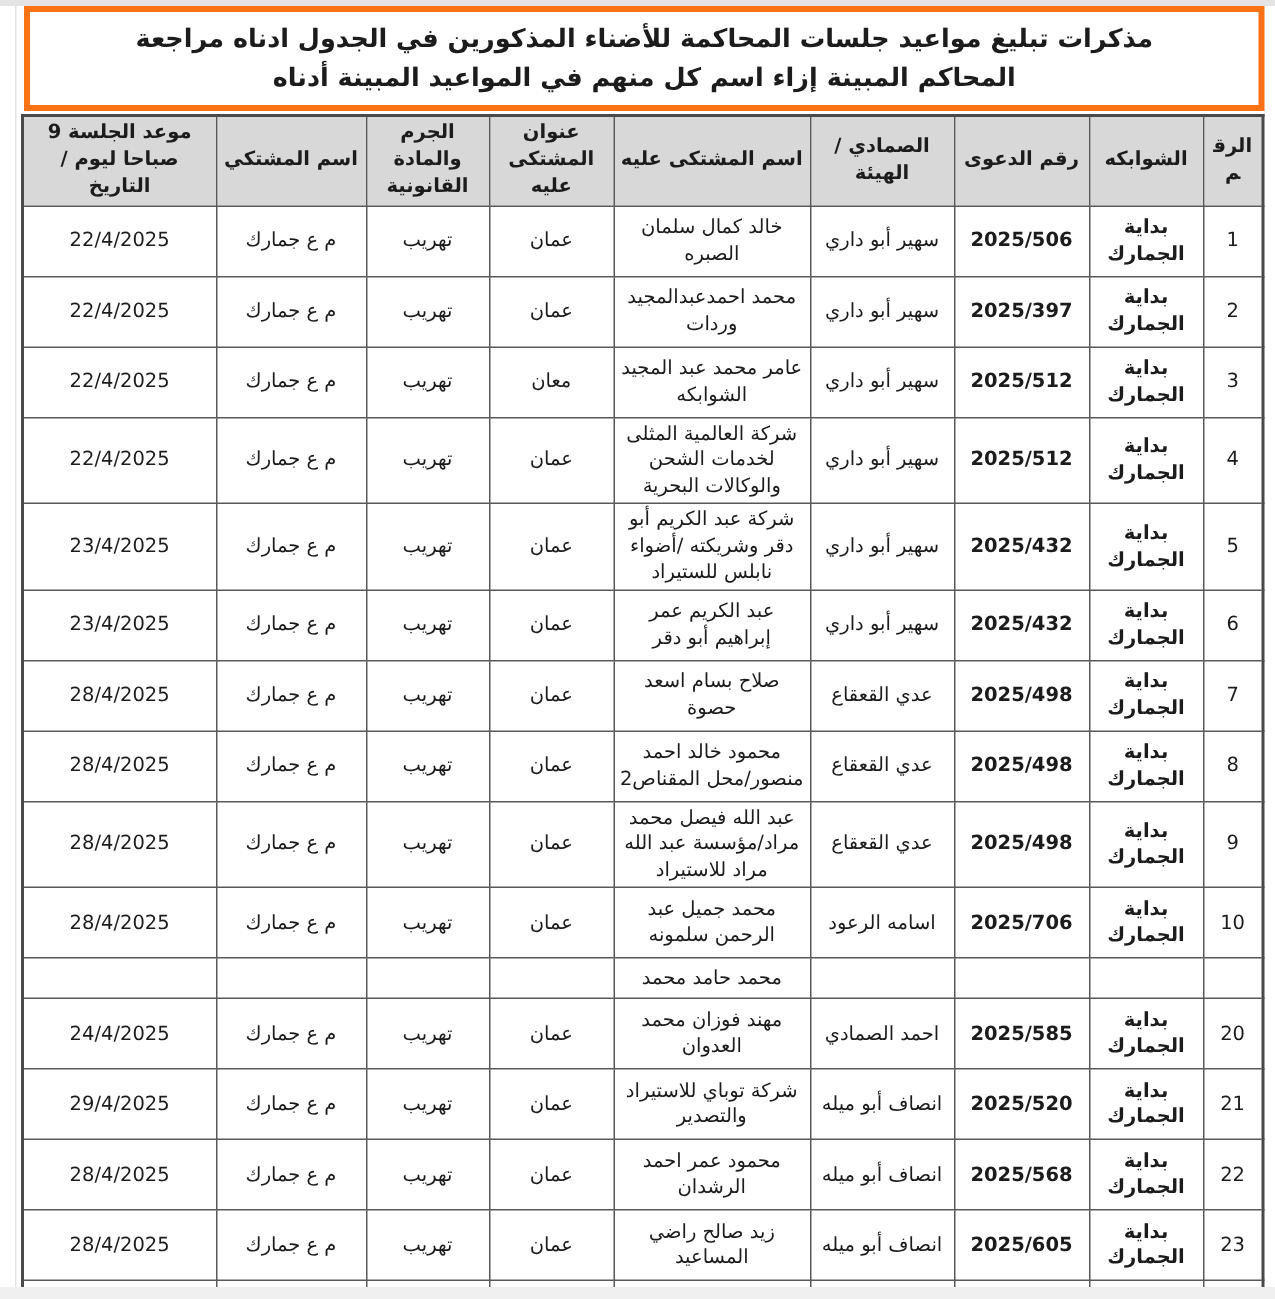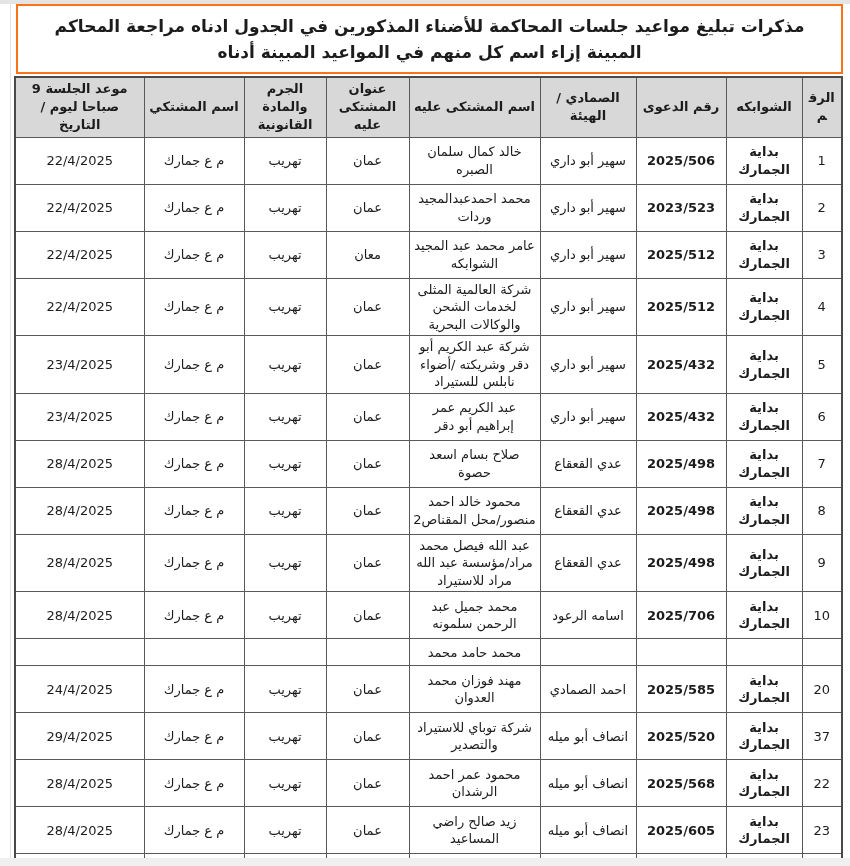--- a/index.html
+++ b/index.html
@@ -21,21 +21,21 @@
     background:#f0f0f0;
   }
   .page-edge-line {
     position:absolute; left:10px; top:4px; bottom:8px; width:1px;
     background:#e3e3e3;
   }
   .doc {
     position:absolute; top:4px; right:7px; width:827px;
   }
   .title-box {
-    border:2px solid #f97316;
+    border:4px solid #f97316;
     min-height:70px;
     display:flex; align-items:center; justify-content:center;
     text-align:center;
     font-weight:bold;
     font-size:17px;
     line-height:1.55;
     padding:4px 36px;
     box-sizing:border-box;
     background:#ffffff;
   }
@@ -117,21 +117,21 @@
           <td class="col-judge">سهير أبو داري</td>
           <td class="col-defendant">خالد كمال سلمان الصبره</td>
           <td class="col-address">عمان</td>
           <td class="col-crime">تهريب</td>
           <td class="col-complainant">م ع جمارك</td>
           <td class="col-date">22/4/2025</td>
         </tr>
         <tr>
           <td class="col-num">2</td>
           <td class="col-court">بداية الجمارك</td>
-          <td class="col-case_no">2023/523</td>
+          <td class="col-case_no">2025/397</td>
           <td class="col-judge">سهير أبو داري</td>
           <td class="col-defendant">محمد احمدعبدالمجيد وردات</td>
           <td class="col-address">عمان</td>
           <td class="col-crime">تهريب</td>
           <td class="col-complainant">م ع جمارك</td>
           <td class="col-date">22/4/2025</td>
         </tr>
         <tr>
           <td class="col-num">3</td>
           <td class="col-court">بداية الجمارك</td>
@@ -236,21 +236,21 @@
           <td class="col-court">بداية الجمارك</td>
           <td class="col-case_no">2025/585</td>
           <td class="col-judge">احمد الصمادي</td>
           <td class="col-defendant">مهند فوزان محمد العدوان</td>
           <td class="col-address">عمان</td>
           <td class="col-crime">تهريب</td>
           <td class="col-complainant">م ع جمارك</td>
           <td class="col-date">24/4/2025</td>
         </tr>
         <tr>
-          <td class="col-num">37</td>
+          <td class="col-num">21</td>
           <td class="col-court">بداية الجمارك</td>
           <td class="col-case_no">2025/520</td>
           <td class="col-judge">انصاف أبو ميله</td>
           <td class="col-defendant">شركة توباي للاستيراد والتصدير</td>
           <td class="col-address">عمان</td>
           <td class="col-crime">تهريب</td>
           <td class="col-complainant">م ع جمارك</td>
           <td class="col-date">29/4/2025</td>
         </tr>
         <tr>

